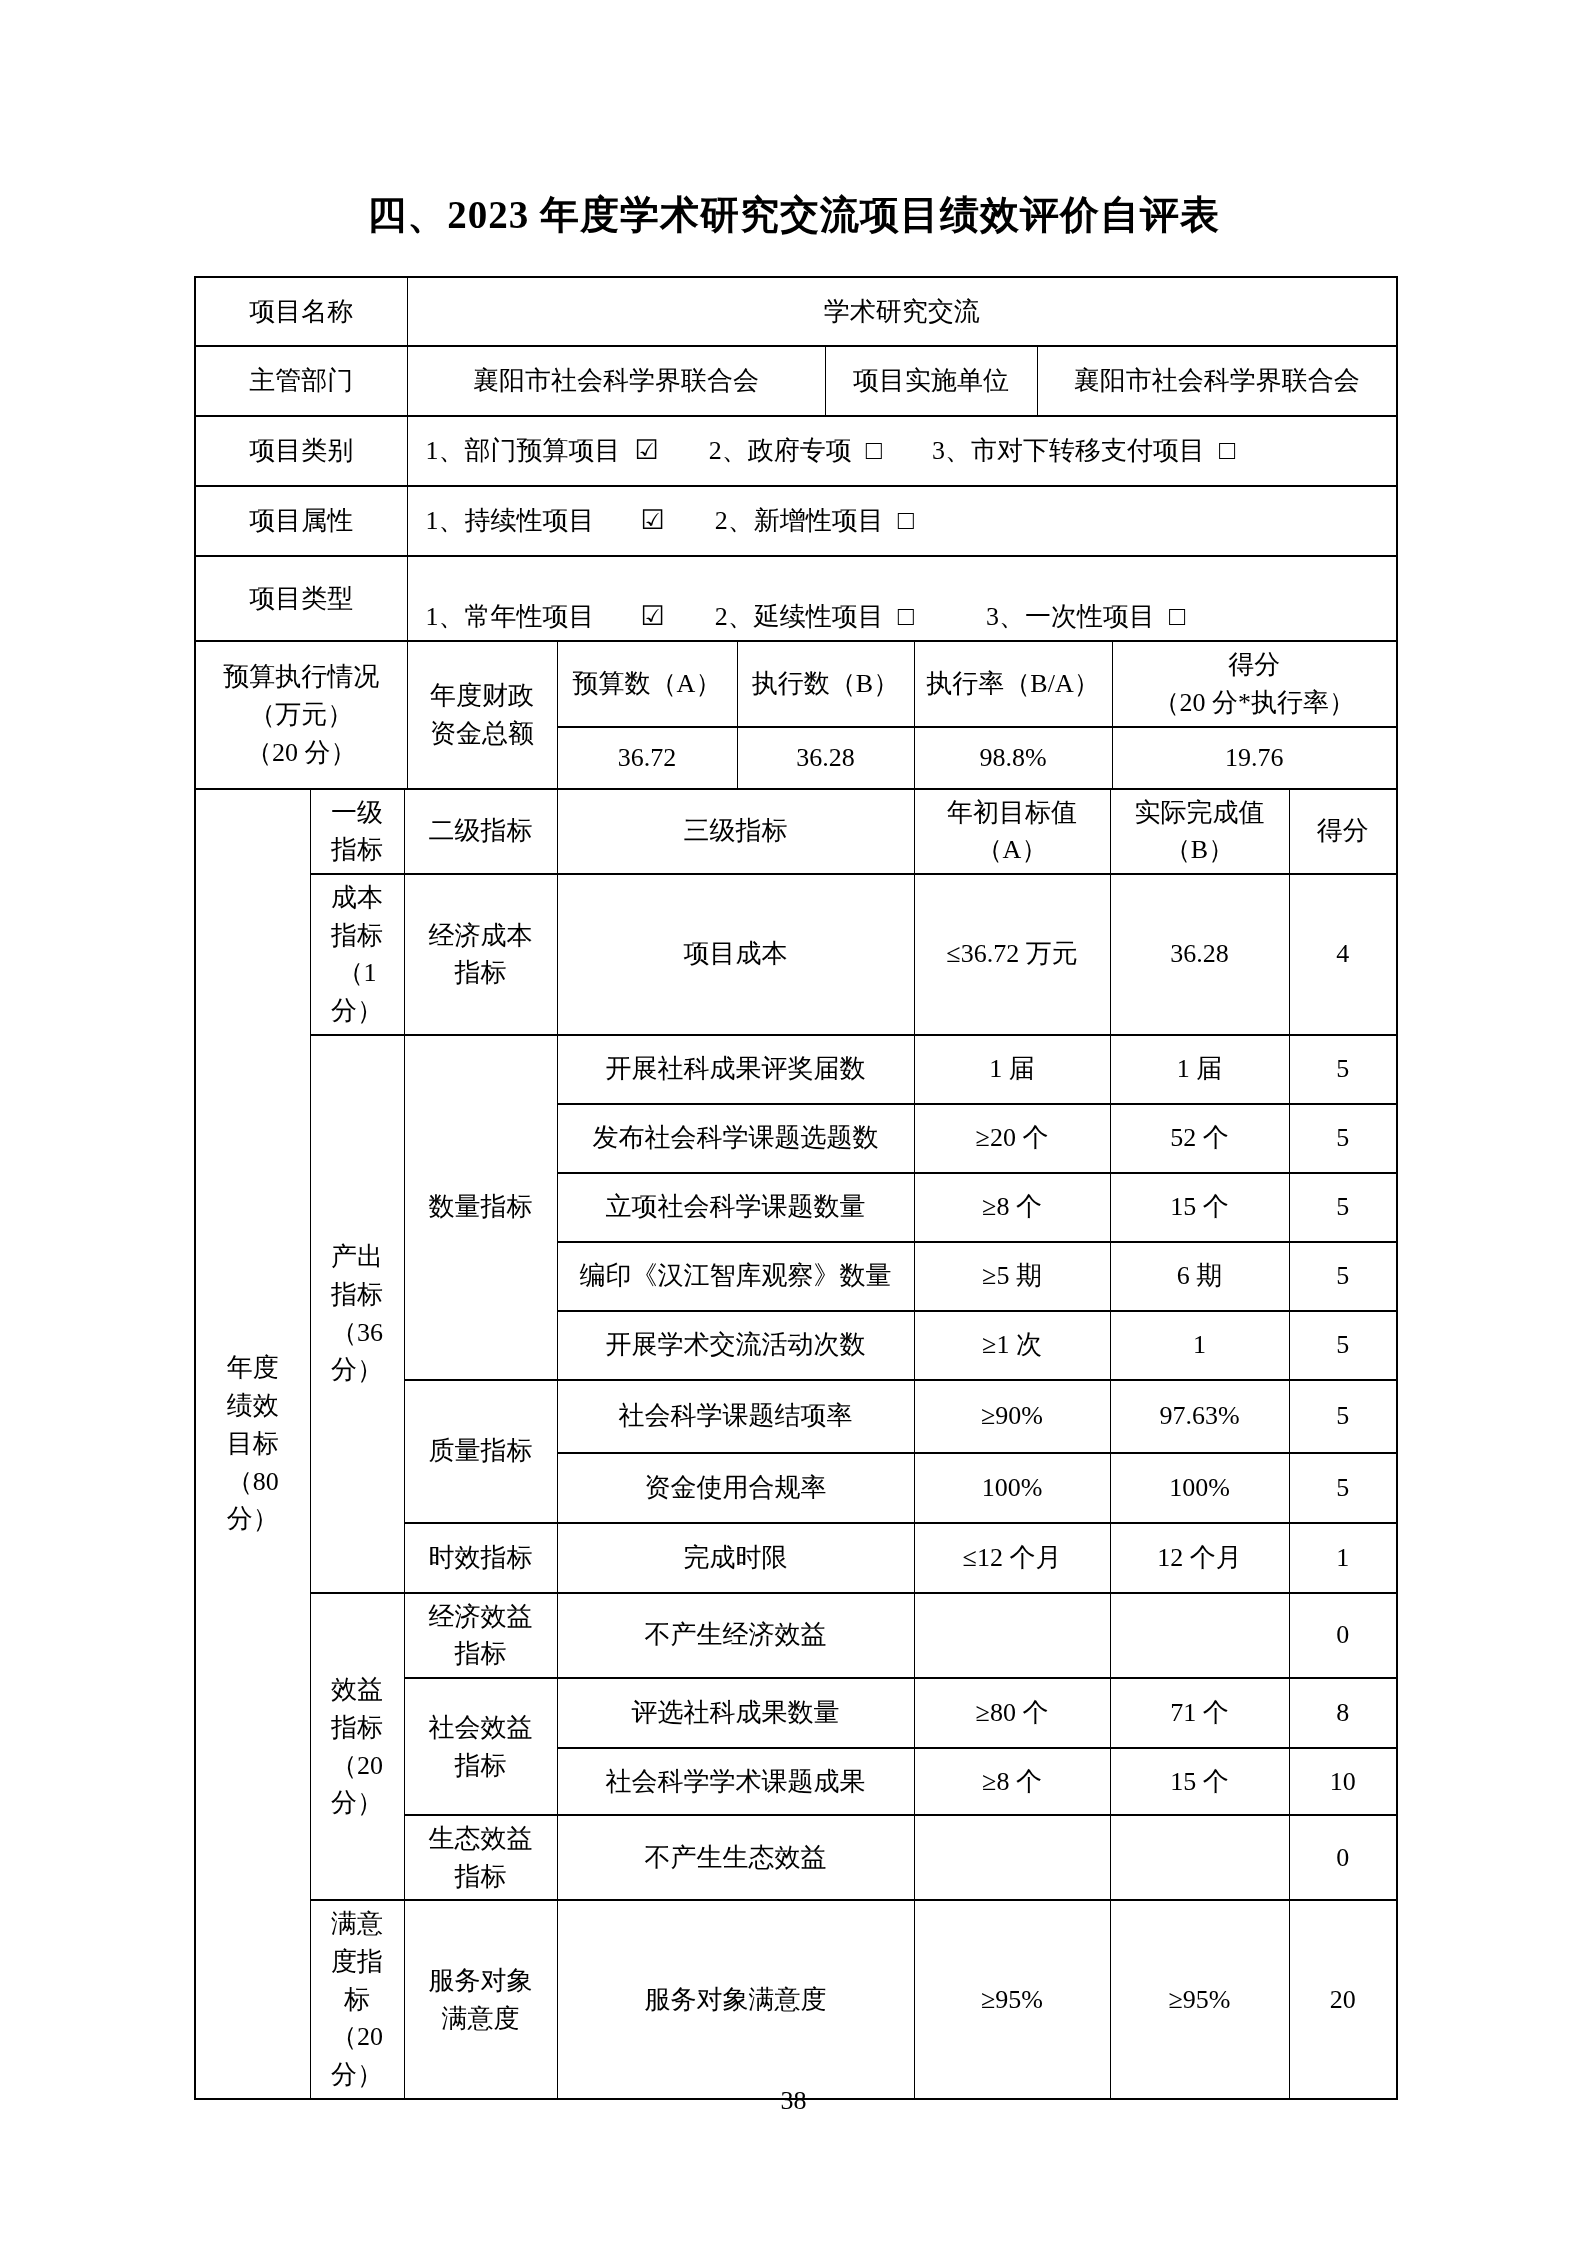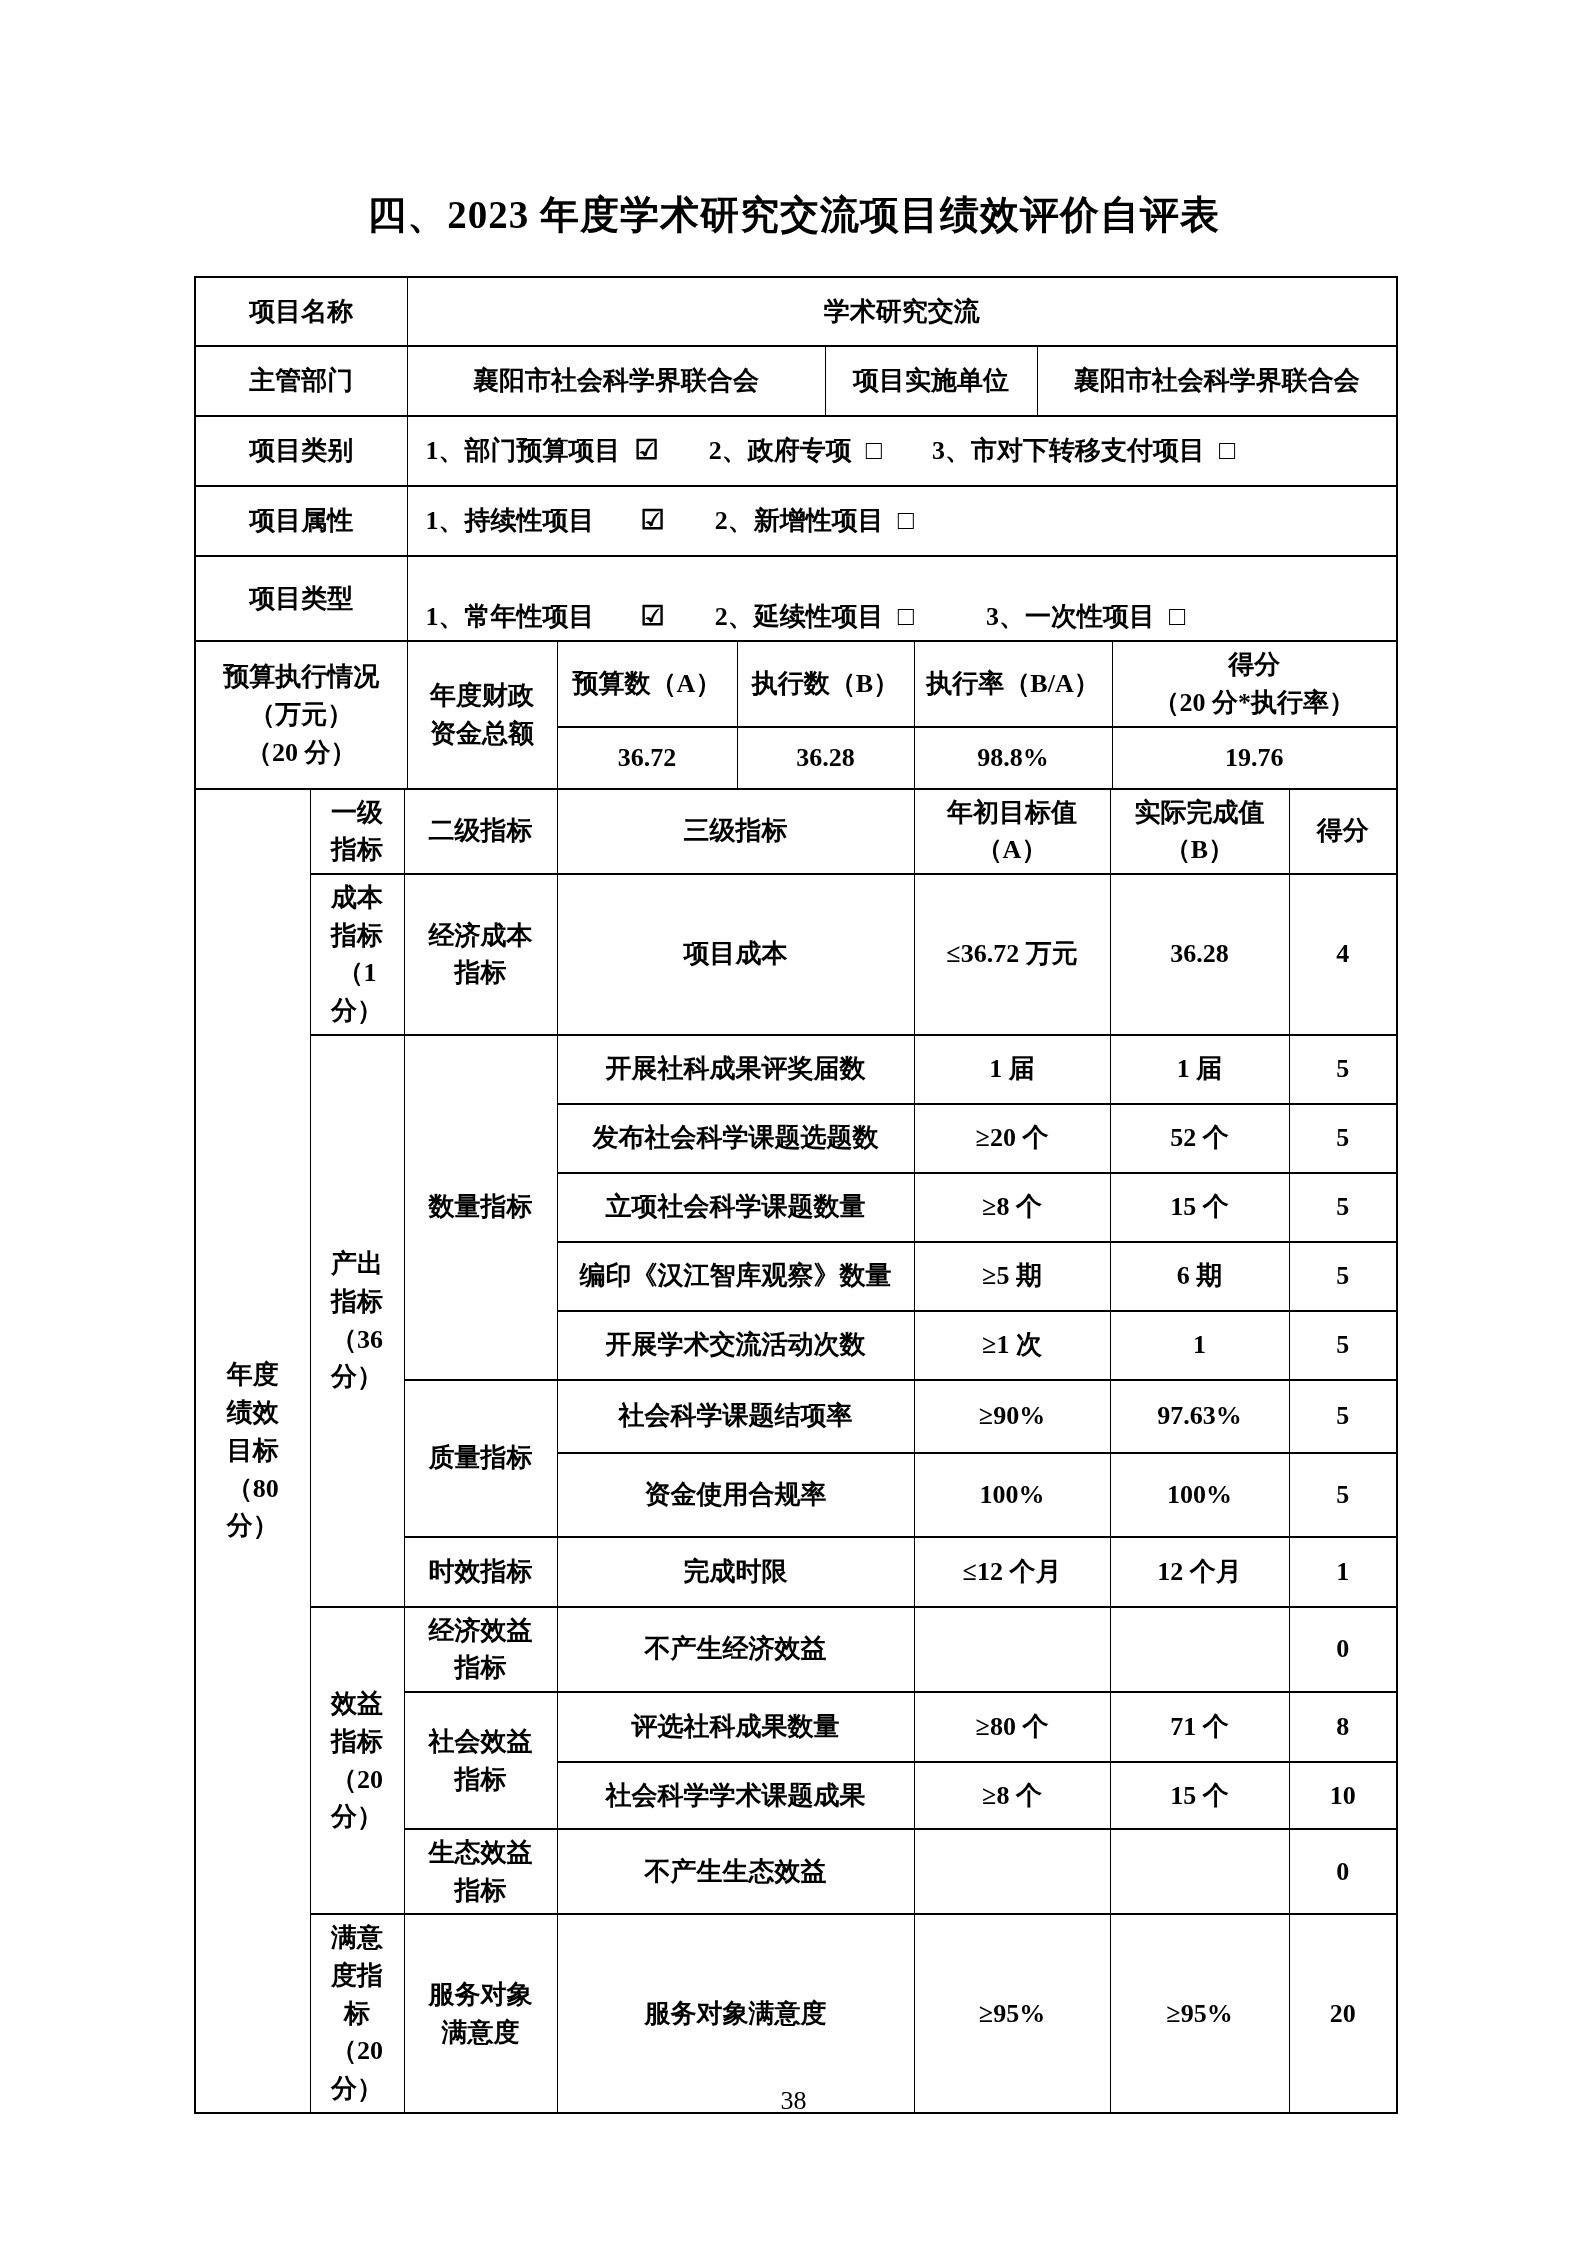--- a/index.html
+++ b/index.html
@@ -16,21 +16,21 @@
     position:absolute;
     top:188px;left:0;width:100%;
     text-align:center;
     font-size:39px;
     font-weight:bold;
     letter-spacing:1px;
     margin:0;
   }
   .tables{
     position:absolute;
-    top:276px;left:194px;width:1202px;font-weight:bold;
+    top:276px;left:194px;width:1202px;
   }
   table{
     border-collapse:collapse;
     table-layout:fixed;
     width:1202px;
     border:2px solid #000;
   }
   table + table{margin-top:-2px;}
   td{
     border:1px solid #000;
@@ -209,21 +209,21 @@
         <td>1</td>
         <td>5</td>
       </tr>
       <tr style="height:73px">
         <td rowspan="2">质量指标</td>
         <td>社会科学课题结项率</td>
         <td>≥90%</td>
         <td>97.63%</td>
         <td>5</td>
       </tr>
-      <tr style="height:84px">
+      <tr style="height:70px">
         <td>资金使用合规率</td>
         <td>100%</td>
         <td>100%</td>
         <td>5</td>
       </tr>
       <tr style="height:70px">
         <td>时效指标</td>
         <td>完成时限</td>
         <td>≤12 个月</td>
         <td>12 个月</td>

